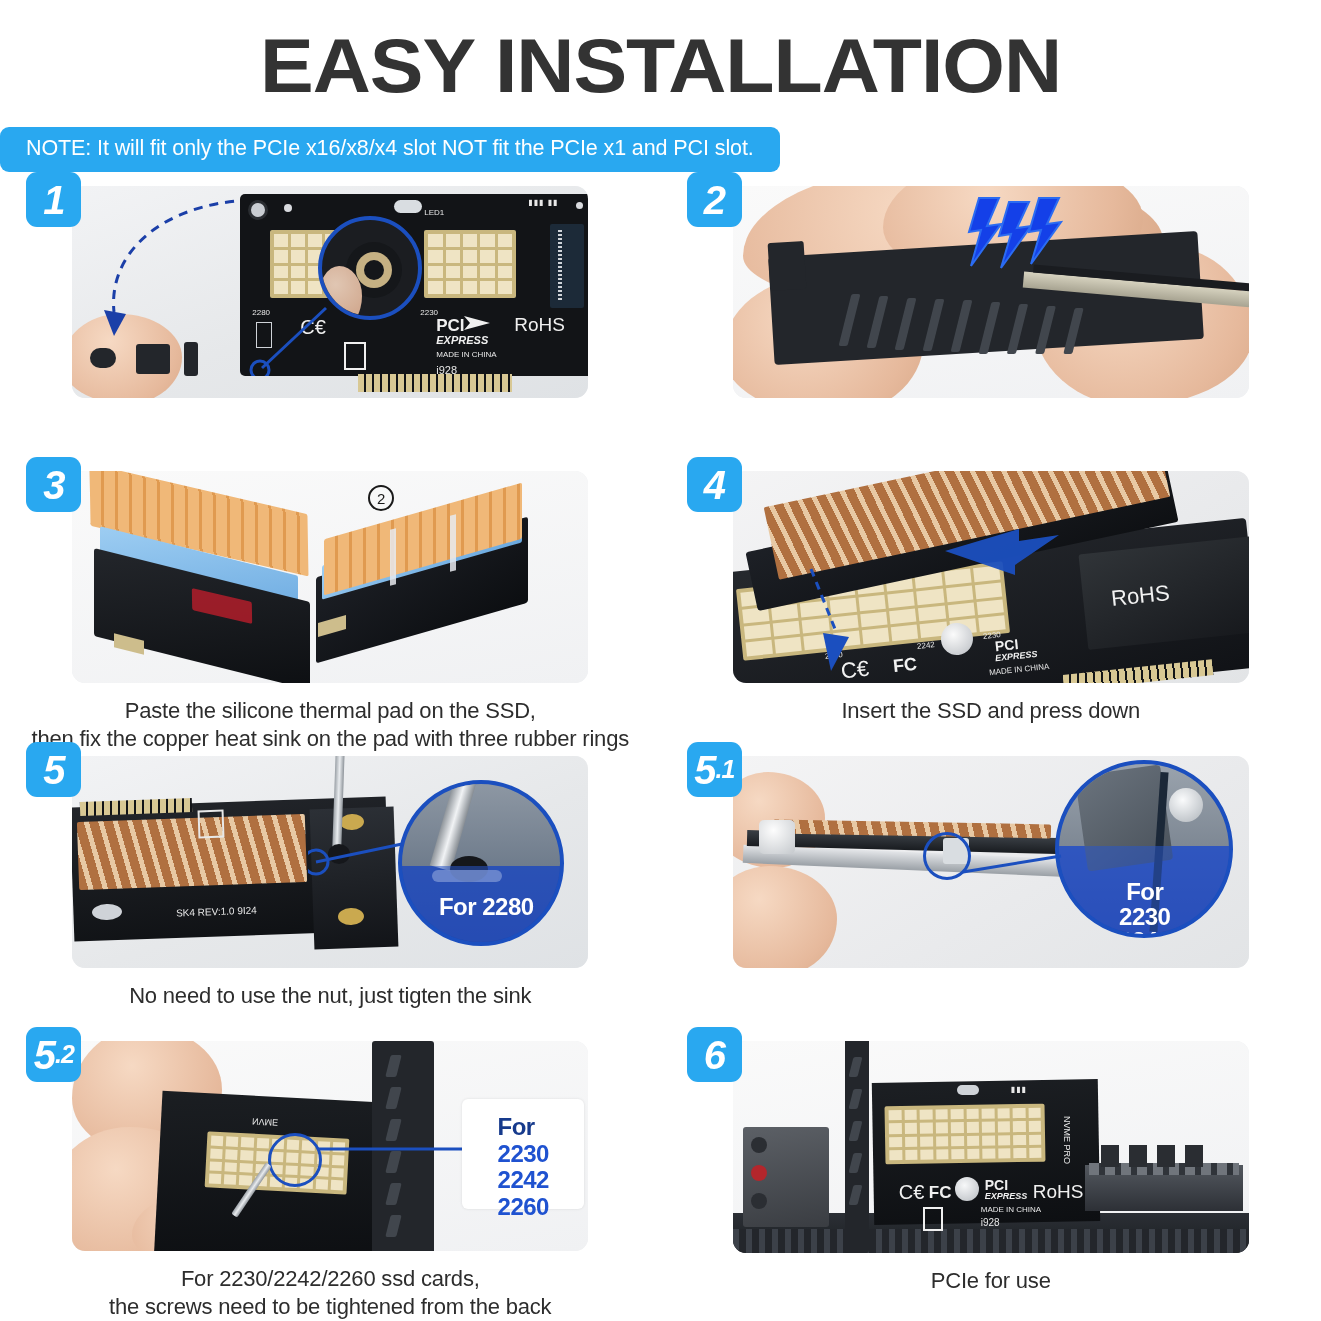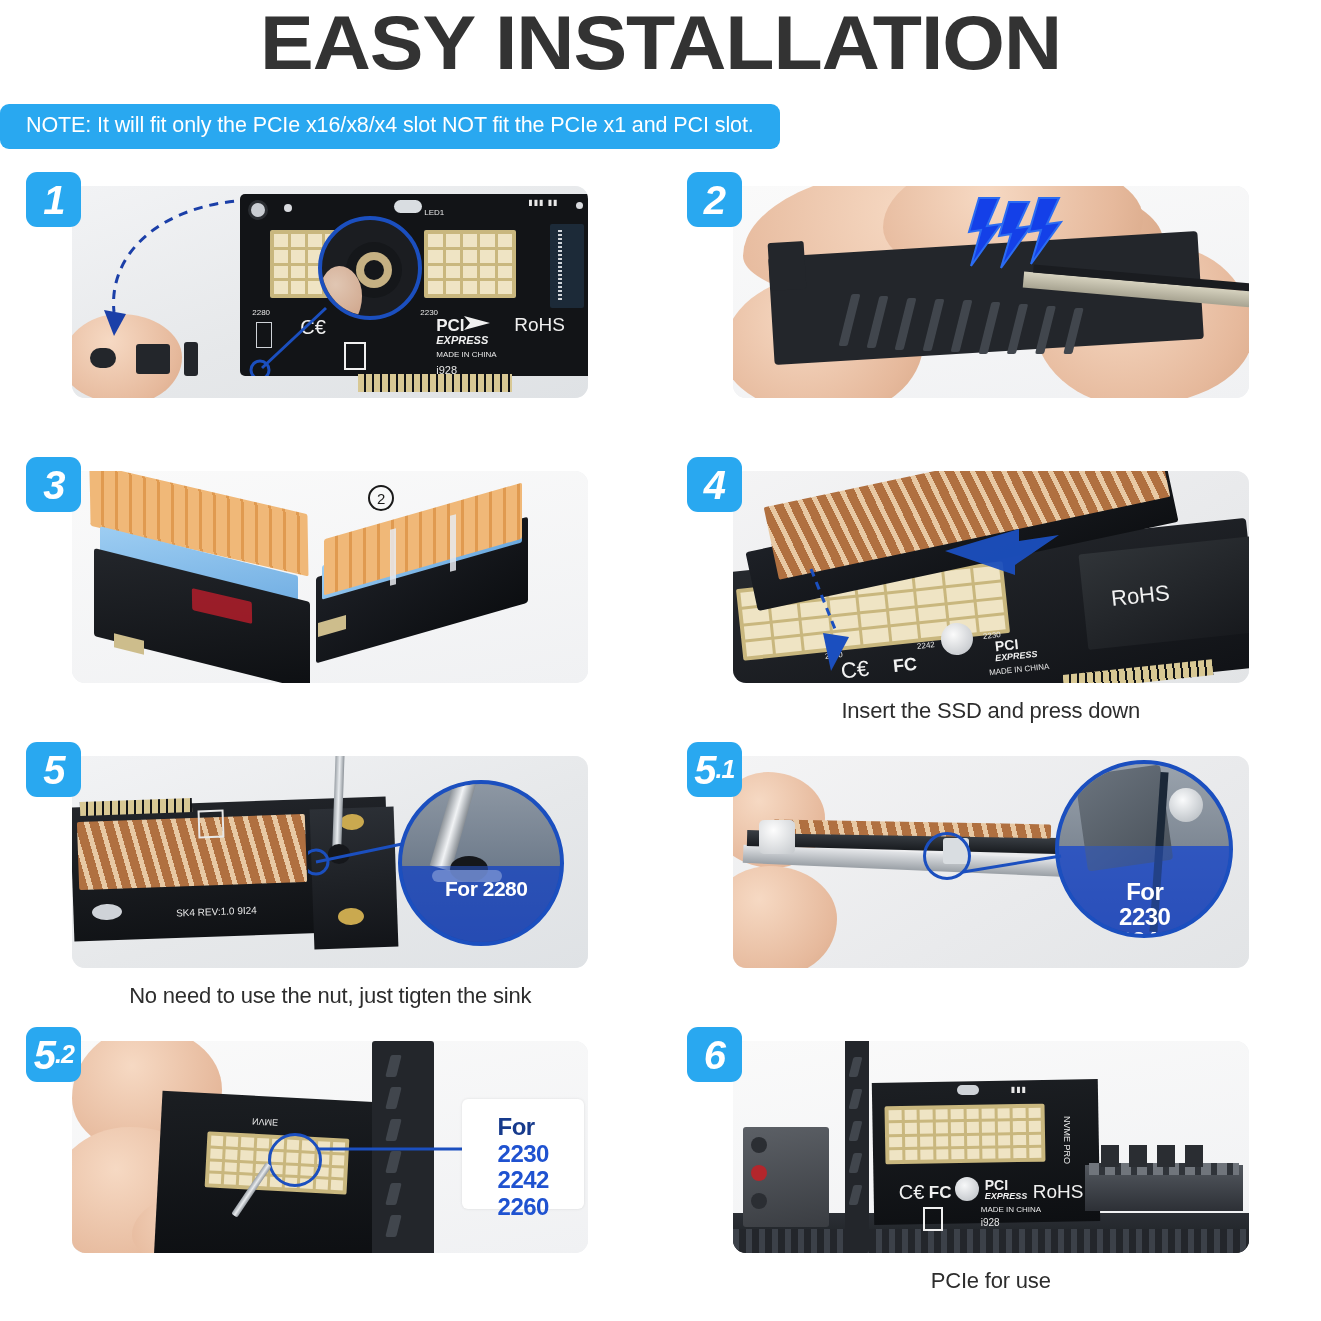--- a/index.html
+++ b/index.html
@@ -5,21 +5,21 @@
   * { box-sizing: border-box; margin: 0; padding: 0; }
   body {
     width: 1321px; height: 1321px;
     background: #ffffff;
     font-family: "Liberation Sans", sans-serif;
     overflow: hidden;
     position: relative;
   }
 
   
-  .header { text-align: center; padding-top: 2px; }
+  .header { text-align: center; padding-top: 2px; margin-top: 23px; }
   .main-title {
     font-size: 76px;
     font-weight: bold;
     letter-spacing: -1px;
     color: #333333;
     line-height: 1.08;
     transform: scaleX(1.06);
   }
   .note-wrap { display: flex; justify-content: flex-start; margin-top: 20px; }
   .note-banner {
@@ -334,20 +334,22 @@
         <div style="position:absolute; left:42px; top:166px; width:30px; height:14px; background:#cdbd8c; transform:skewY(14deg);"></div>
 
         <div style="position:absolute; left:244px; top:76px; width:212px; height:86px; background:linear-gradient(160deg,#1d2026,#0c0e11); transform:skewY(-16deg) ; border-radius:3px;"></div>
         <div class="thermal-pad" style="left:250px; top:66px; width:200px; height:34px; transform:skewY(-16deg);"></div>
         <div class="heatsink" style="left:252px; top:40px; width:198px; height:56px; transform:skewY(-16deg);"></div>
         <div style="position:absolute; left:246px; top:148px; width:28px; height:14px; background:#cdbd8c; transform:skewY(-16deg);"></div>
         <div style="position:absolute; left:318px; top:58px; width:6px; height:56px; background:#e7eaee; transform:skewY(-16deg); opacity:.85;"></div>
         <div style="position:absolute; left:378px; top:44px; width:6px; height:56px; background:#e7eaee; transform:skewY(-16deg); opacity:.85;"></div>
       </div>
     </div>
+    <div class="caption">Paste the silicone thermal pad on the SSD,
+then fix the copper heat sink on the pad with three rubber rings</div>
   </div>
 
   <div class="step">
     <div class="photo-wrap">
       <div class="badge">
         <span>4</span>
       </div>
       <div class="photo">
         <div class="bg-grad-2"></div>
 
@@ -438,21 +440,21 @@
         <div style="position:absolute; left:20px; top:148px; width:30px;height:16px;border-radius:50%;background:#cfd3d8; transform:rotate(-2deg);"></div>
 
         <div class="screwdriver" style="left:262px; top:-10px; width:9px; height:106px; transform:rotate(2deg);"></div>
         <div style="position:absolute; left:256px; top:88px; width:22px; height:20px; background:#15171b; border-radius:50%;"></div>
 
         <div class="mag-circle" style="left:326px; top:24px; width:166px; height:166px; background:linear-gradient(180deg,#8d97a3 0%,#6f7c8c 52%,#2f4d9e 52%,#24409a 100%);">
           <div style="position:absolute; left:40px; top:-6px; width:22px; height:92px; background:linear-gradient(90deg,#8e949a,#f1f3f5,#878d93); transform:rotate(16deg);"></div>
           <div style="position:absolute; left:48px; top:72px; width:38px; height:26px; background:#15171b; border-radius:50%;"></div>
           <div style="position:absolute; left:30px; top:86px; width:70px; height:12px; background:#d7dadd; border-radius:6px; opacity:.8;"></div>
           <div class="blue-half" style="height:48%;"></div>
-          <div class="bubble-txt" style="left:18px; top:94px; width:132px; text-align:center; font-size:21px;">
+          <div class="bubble-txt" style="left:18px; top:111px; width:132px; text-align:center; font-size:24px;">
             <span>For</span>
             <span>2280</span>
           </div>
         </div>
         <svg style="position:absolute; left:236px; top:74px; width:100px; height:50px;">
           <line x1="8" y1="32" x2="94" y2="14" stroke="#1b4fbf" stroke-width="3"></line>
           <circle cx="8" cy="32" r="12" fill="none" stroke="#1b4fbf" stroke-width="3"></circle>
         </svg>
       </div>
     </div>
@@ -565,20 +567,22 @@
         <div class="callout-box" style="left:390px; top:58px; width:122px; height:110px;">
           <div class="lbl">
             <span class="for">For</span>
             <span class="nums">2230
 2242
 2260</span>
           </div>
         </div>
       </div>
     </div>
+    <div class="caption">For 2230/2242/2260 ssd cards,
+the screws need to be tightened from the back</div>
   </div>
 
   <div class="step">
     <div class="photo-wrap">
       <div class="badge">
         <span>6</span>
       </div>
       <div class="photo">
         <div class="bg-white"></div>
 

